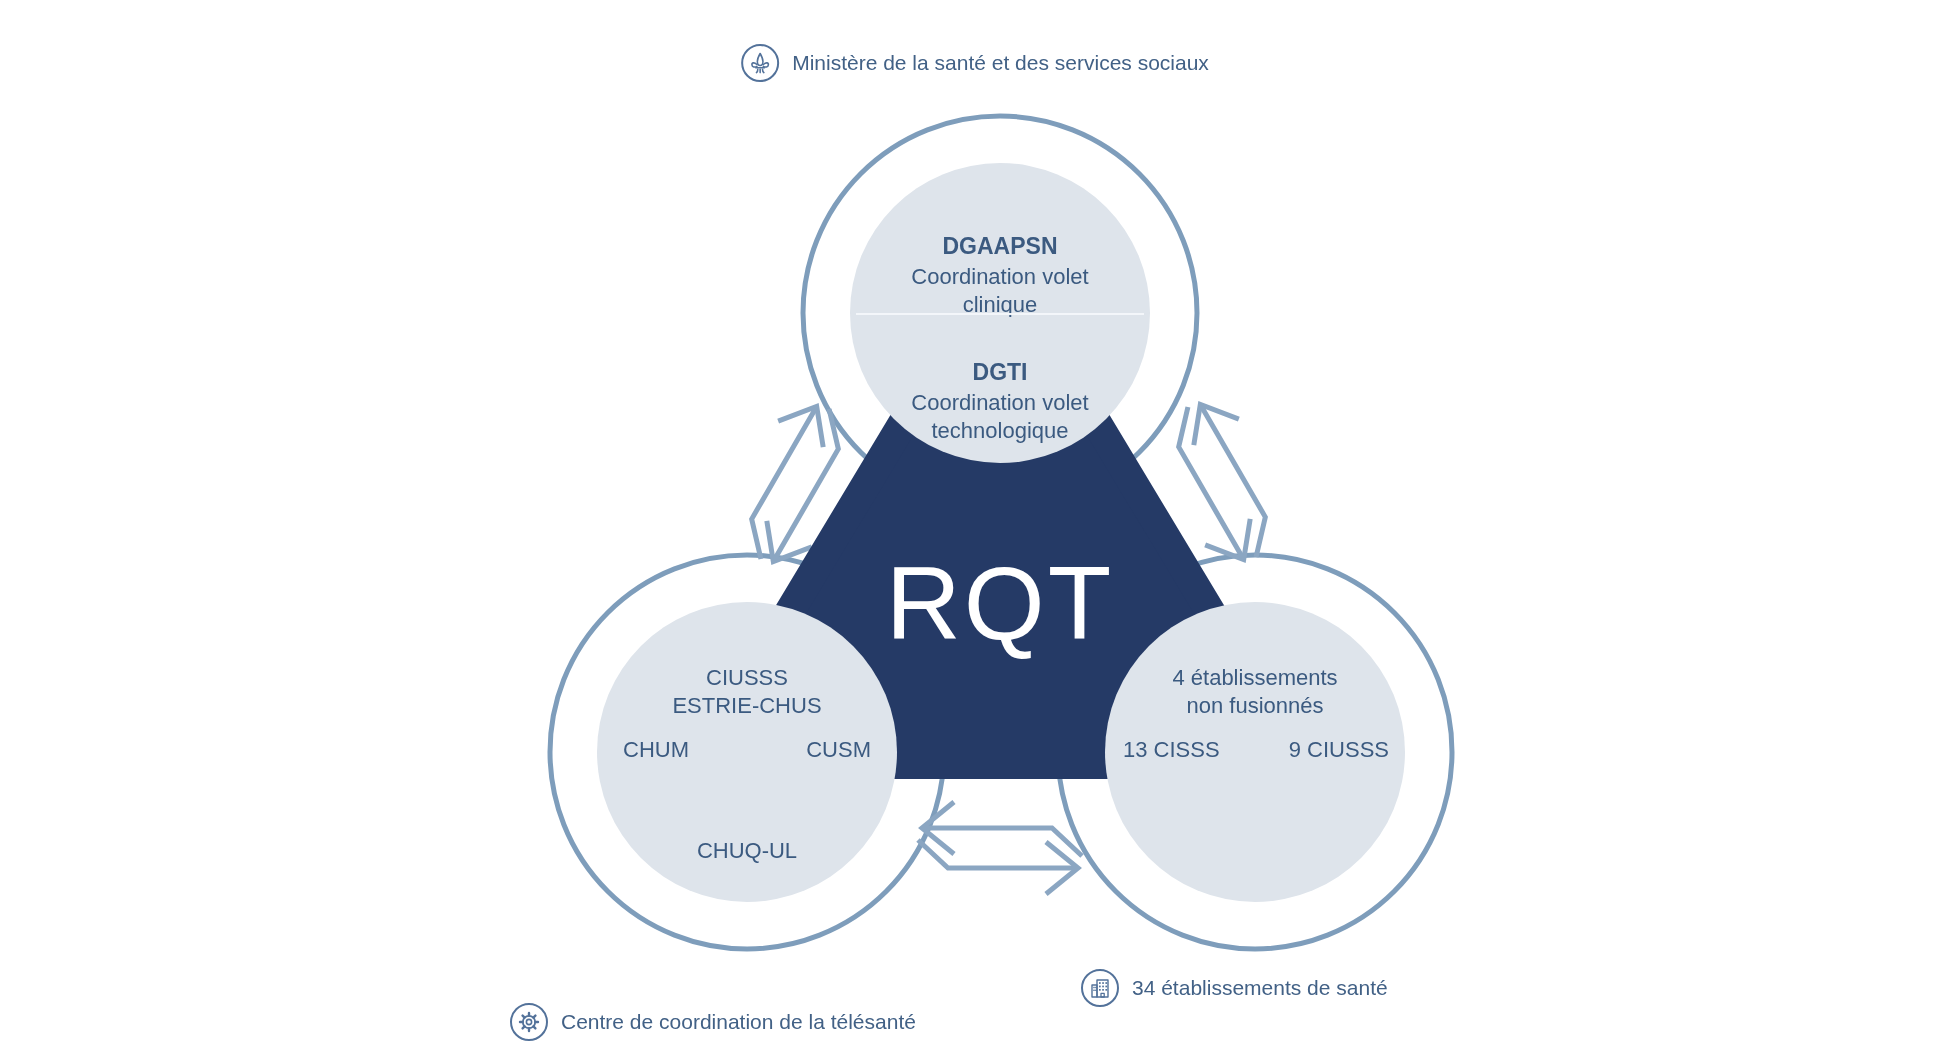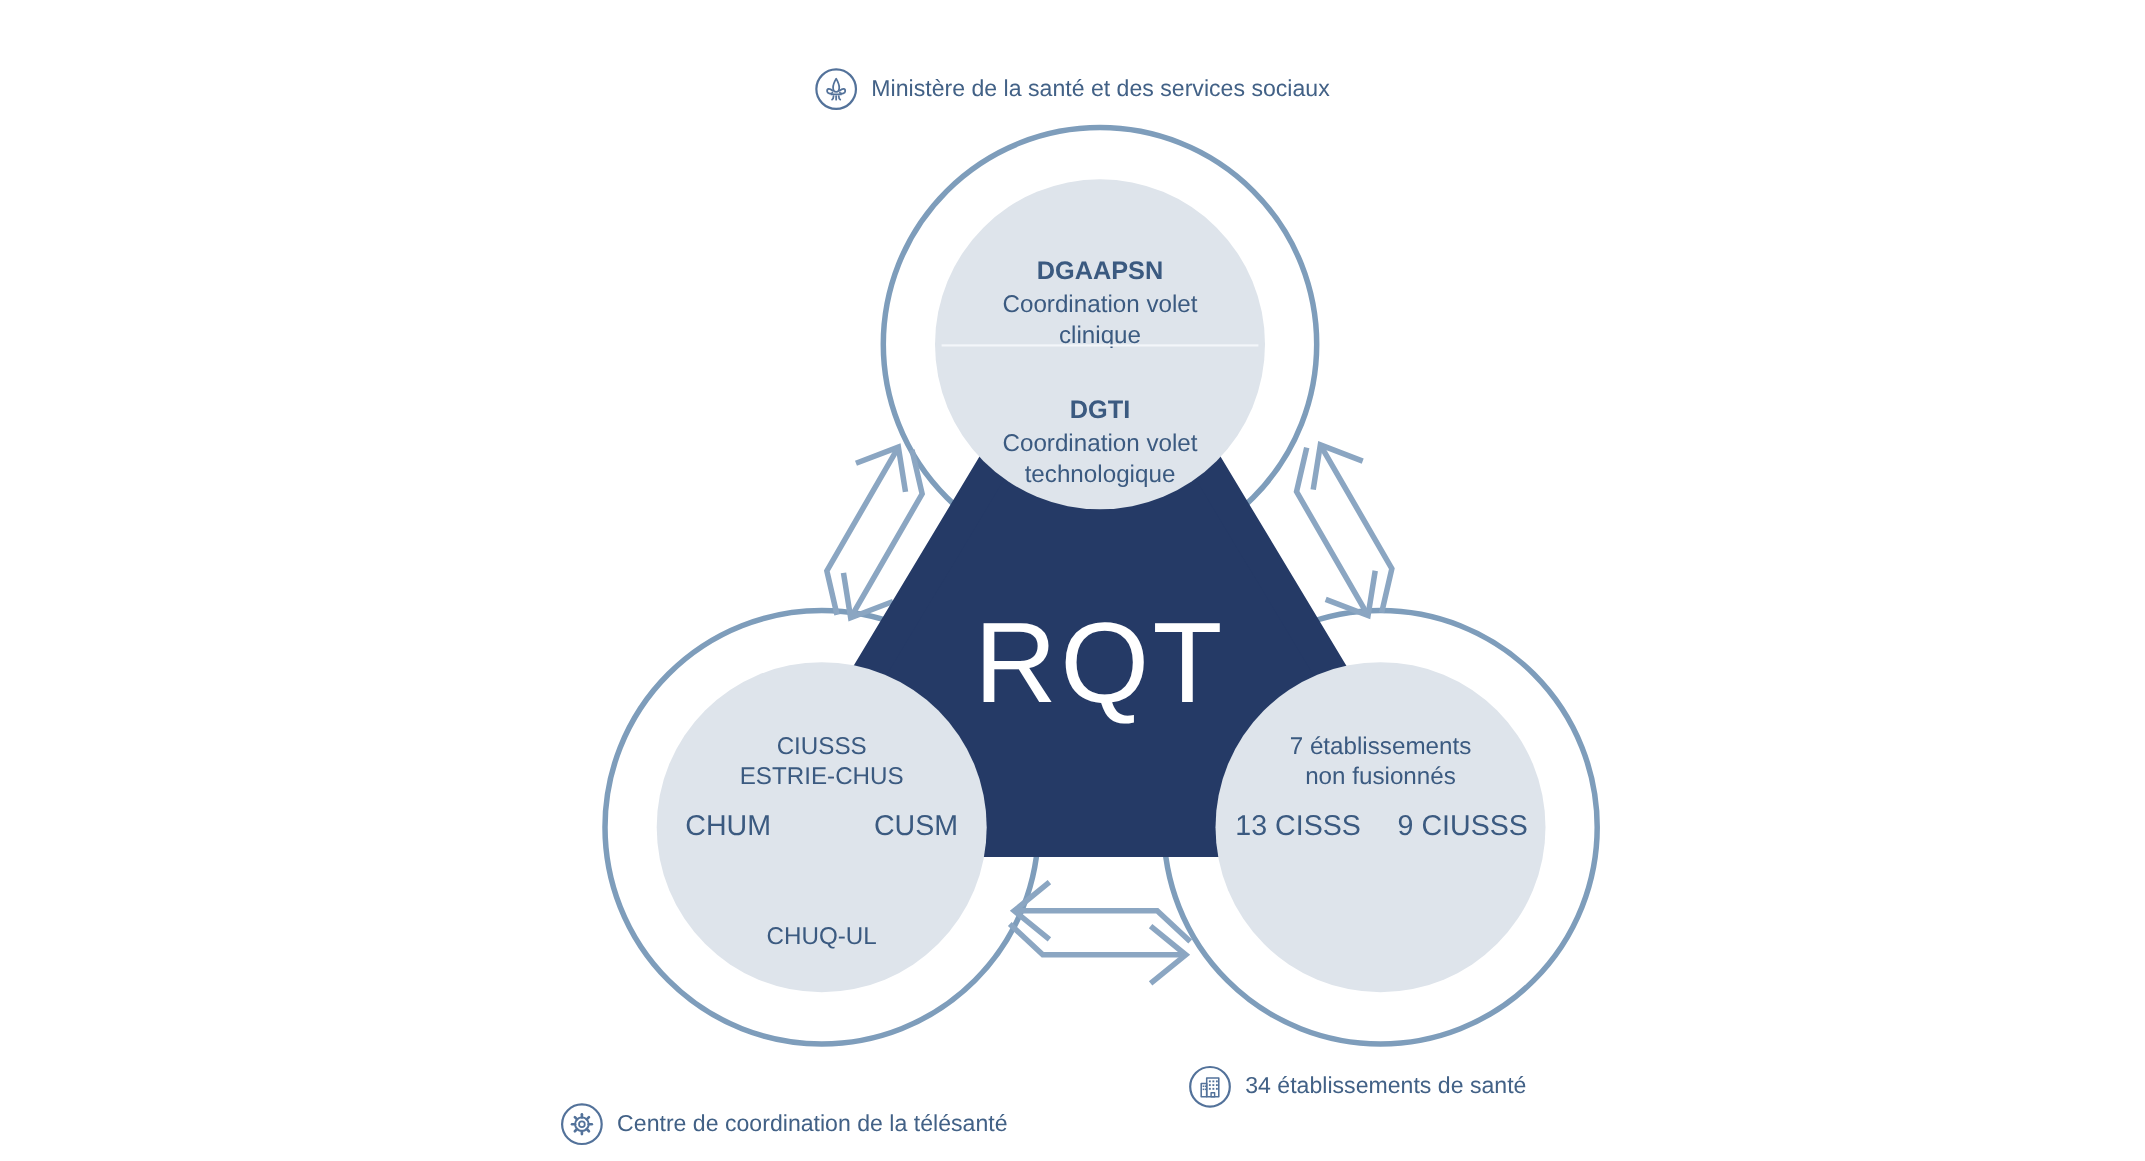--- a/index.html
+++ b/index.html
@@ -23,34 +23,34 @@
   .arrows path{fill:none;stroke:var(--arrow);stroke-width:5;}
   .tri{fill:var(--navy);stroke:var(--navy);stroke-width:30;stroke-linejoin:round;}
 
   .circle{position:absolute;width:300px;height:300px;border-radius:50%;
     background:var(--circle_fill);color:var(--text);}
   .circle .txt{position:absolute;width:100%;text-align:center;font-size:22px;line-height:28px;margin-top:20px;}
   .circle .ttl{font-weight:bold;font-size:23px;line-height:30px;}
   .pre{white-space:pre-line;}
   .divider{position:absolute;left:6px;right:6px;top:150px;height:2px;background:var(--divider);}
 
-  .side-item{position:absolute;font-size:26px;line-height:28px;text-align:right;}
+  .side-item{position:absolute;font-size:22px;line-height:28px;text-align:right;}
 
   .rqt{position:absolute;left:825px;top:548px;width:350px;text-align:center;
     color:var(--center_text);font-size:104px;line-height:110px;letter-spacing:3px;font-weight:400;}
 
   .label-row{position:absolute;display:flex;align-items:center;gap:13px;
     color:var(--label_text);font-size:21px;line-height:26px;}
   .icon-badge{width:38px;height:38px;border:2px solid var(--icon);border-radius:50%;
     display:flex;align-items:center;justify-content:center;flex:0 0 auto;box-sizing:border-box;}
   .icon-badge svg{display:block;}
   .icon-badge path,.icon-badge circle,.icon-badge line,.icon-badge rect{
     fill:none;stroke:var(--icon);stroke-width:1.6;stroke-linecap:round;stroke-linejoin:round;}
   .icon-badge .fillsq{fill:var(--icon);stroke:none;}
-  .ministry-label{left:50%;transform:translateX(-50%);top:62px;gap:13px;}
+  .ministry-label{left:50%;transform:translateX(-50%);top:44px;gap:13px;}
 </style>
 </head>
 <body>
 
 <div class="stage">
 
   <svg class="bg" width="1950" height="1055" viewBox="0 0 1950 1055">
     <g>
       <circle class="ring" cx="1000" cy="313" r="197"></circle>
       <circle class="ring" cx="747" cy="752" r="197"></circle>
@@ -95,21 +95,21 @@
 
   <div class="circle" style="left:597px;top:602px;">
     <div class="txt pre" style="top:42px;">CIUSSS
 ESTRIE-CHUS</div>
     <div class="side-item" style="left:26px;top:134px;">CHUM</div>
     <div class="side-item" style="right:26px;top:134px;">CUSM</div>
     <div class="txt" style="top:215px;">CHUQ-UL</div>
   </div>
 
   <div class="circle" style="left:1105px;top:602px;">
-    <div class="txt pre" style="top:42px;">7 établissements
+    <div class="txt pre" style="top:42px;">4 établissements
 non fusionnés</div>
     <div class="side-item" style="left:18px;top:134px;">13 CISSS</div>
     <div class="side-item" style="right:16px;top:134px;">9 CIUSSS</div>
   </div>
 
   <div class="label-row ministry-label">
     <span class="icon-badge">
       <svg width="24" height="24" viewBox="0 0 24 24">
         <path d="M12 2.5 C10 6 9.2 8.5 9.2 10.5 C9.2 13 10.5 14.5 12 14.5 C13.5 14.5 14.8 13 14.8 10.5 C14.8 8.5 14 6 12 2.5 Z"></path>
         <path d="M8.8 13.5 C6 11 3.5 11.5 3.8 14 C4 16 6.6 16.6 8.8 15.4"></path>

